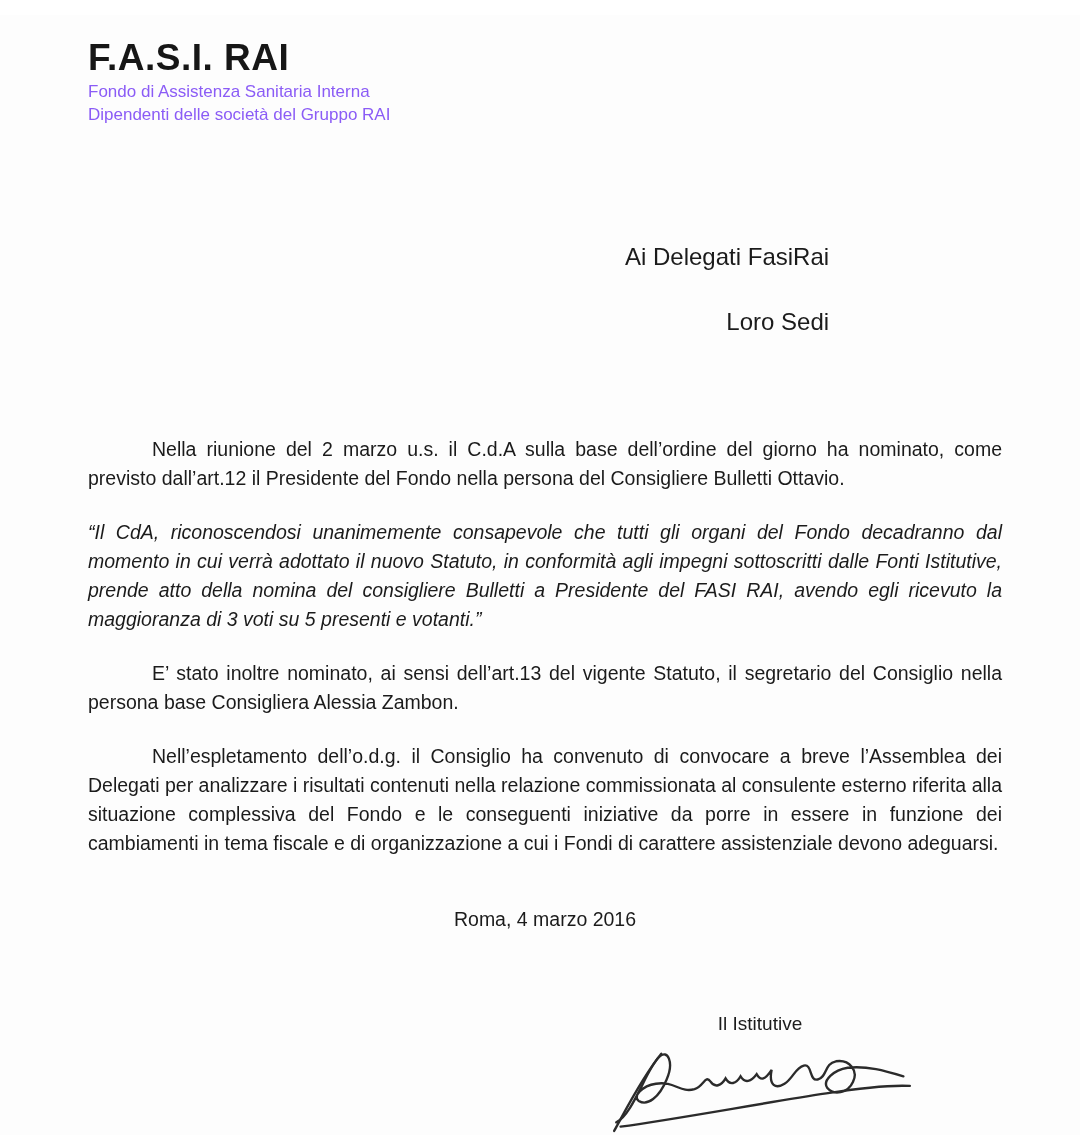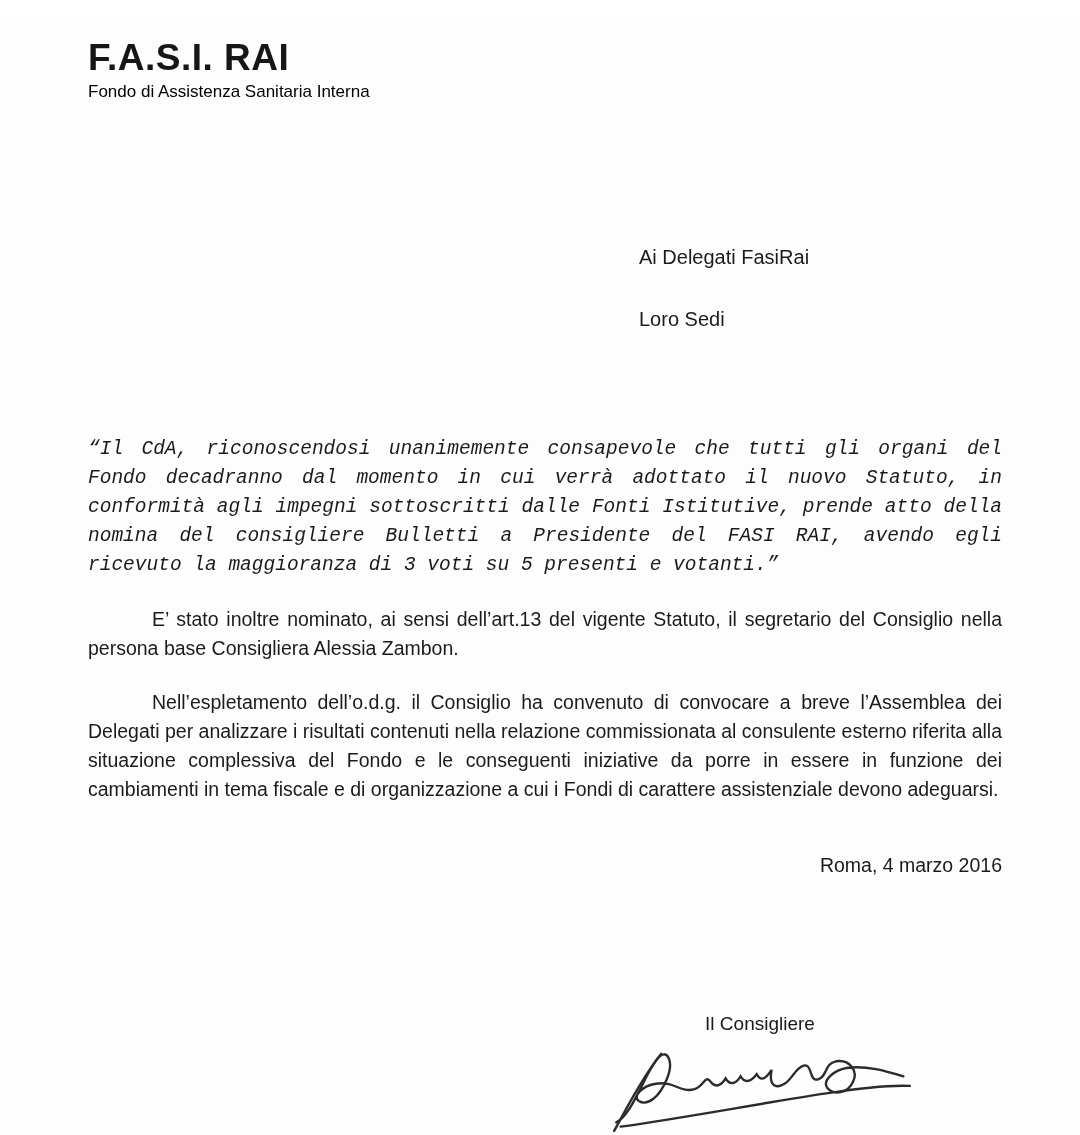--- a/index.html
+++ b/index.html
@@ -22,51 +22,52 @@
   .org-name {
     font-size: 37px;
     font-weight: 700;
     letter-spacing: 0.5px;
     color: #161616;
     line-height: 42px;
   }
   .org-sub {
     font-size: 17px;
     line-height: 21px;
-    color: #000000;
+    color: #8b5cf6;
     margin-top: 2px;
   }
   .recipient {
     position: absolute;
-    left: 639px;
+    left: 625px;
     top: 230px;
-    font-size: 20px;
+    font-size: 24px;
     color: #1b1b1b;
+    text-align: right;
   }
   .recipient-line1 { line-height: 24px; }
   .recipient-line2 {
     margin-top: 39px;
     text-underline-offset: 4px;
   }
   .body-text {
     position: absolute;
     left: 88px;
     top: 420px;
     width: 914px;
     font-size: 19.5px;
     line-height: 29px;
     text-align: justify;
     color: #1b1b1b;
   }
   .body-text p.indent { text-indent: 64px; }
   .para-gap { margin-bottom: 25px; }
-  .quote { font-style: italic; font-family: Liberation Mono, monospace; }
+  .quote { font-style: italic; }
   .dateline {
     margin-top: 47px;
-    text-align: right;
+    text-align: center;
   }
   .signature-block {
     position: absolute;
     left: 630px;
     top: 995px;
     width: 260px;
     text-align: center;
     font-size: 19px;
     line-height: 27px;
     color: #1b1b1b;
@@ -87,36 +88,38 @@
   }
 </style>
 </head>
 <body>
 
 <div class="page">
 
   <div class="letterhead">
     <div class="org-name">F.A.S.I. RAI</div>
     <div class="org-sub">Fondo di Assistenza Sanitaria Interna</div>
+    <div class="org-sub">Dipendenti delle società del Gruppo RAI</div>
   </div>
 
   <div class="recipient">
     <div class="recipient-line1">Ai Delegati FasiRai</div>
     <div class="recipient-line2">Loro Sedi</div>
   </div>
 
   <div class="body-text">
+    <p class="indent para-gap">Nella riunione del 2 marzo u.s. il C.d.A  sulla base dell’ordine del giorno ha nominato, come previsto dall’art.12 il Presidente del Fondo nella persona del Consigliere Bulletti Ottavio.</p>
     <p class="quote para-gap">“Il CdA, riconoscendosi unanimemente consapevole che tutti gli organi del Fondo decadranno dal momento in cui verrà adottato il nuovo Statuto, in conformità agli impegni sottoscritti dalle Fonti Istitutive, prende atto della nomina del consigliere Bulletti a Presidente del FASI RAI, avendo egli ricevuto la maggioranza di 3 voti su 5 presenti e votanti.”</p>
     <p class="indent para-gap">E’ stato inoltre nominato, ai sensi  dell’art.13 del vigente Statuto, il segretario del Consiglio nella persona base Consigliera Alessia Zambon.</p>
     <p class="indent">Nell’espletamento dell’o.d.g. il Consiglio ha convenuto di convocare a breve l’Assemblea dei Delegati per analizzare i risultati contenuti nella relazione commissionata al consulente esterno riferita alla situazione complessiva del Fondo e le conseguenti iniziative da porre in essere in funzione dei cambiamenti in tema fiscale e di organizzazione a cui i Fondi di carattere assistenziale devono adeguarsi.</p>
     <p class="dateline">Roma, 4 marzo 2016</p>
   </div>
 
   <div class="signature-block">
-    <div>Il Consigliere</div>
+    <div>Il Istitutive</div>
   </div>
 
   <div class="signature-scribble">
     <svg viewBox="0 0 280 90" xmlns="http://www.w3.org/2000/svg" aria-hidden="true">
       <path d="M2 86 C 12 68, 28 36, 46 14"></path>
       <path d="M4 78 C 20 70, 32 28, 44 17 C 52 9, 58 22, 51 38 C 44 55, 33 63, 25 58 C 19 54, 28 44, 41 42 C 58 39, 64 51, 77 47 C 86 44, 87 33, 92 40 C 96 46, 102 44, 106 37 C 110 44, 116 42, 120 35 C 124 42, 130 40, 135 33 C 139 40, 143 38, 149 29 C 146 44, 153 47, 161 42 C 169 37, 171 27, 179 25 C 187 23, 184 40, 192 38 C 201 36, 198 23, 209 21 C 222 19, 230 30, 225 40 C 220 51, 207 53, 201 46 C 196 39, 207 29, 220 27 C 238 25, 255 30, 272 35"></path>
       <path d="M8 82 C 60 75, 140 60, 200 51 C 232 46, 258 43, 278 44"></path>
     </svg>
   </div>
 

